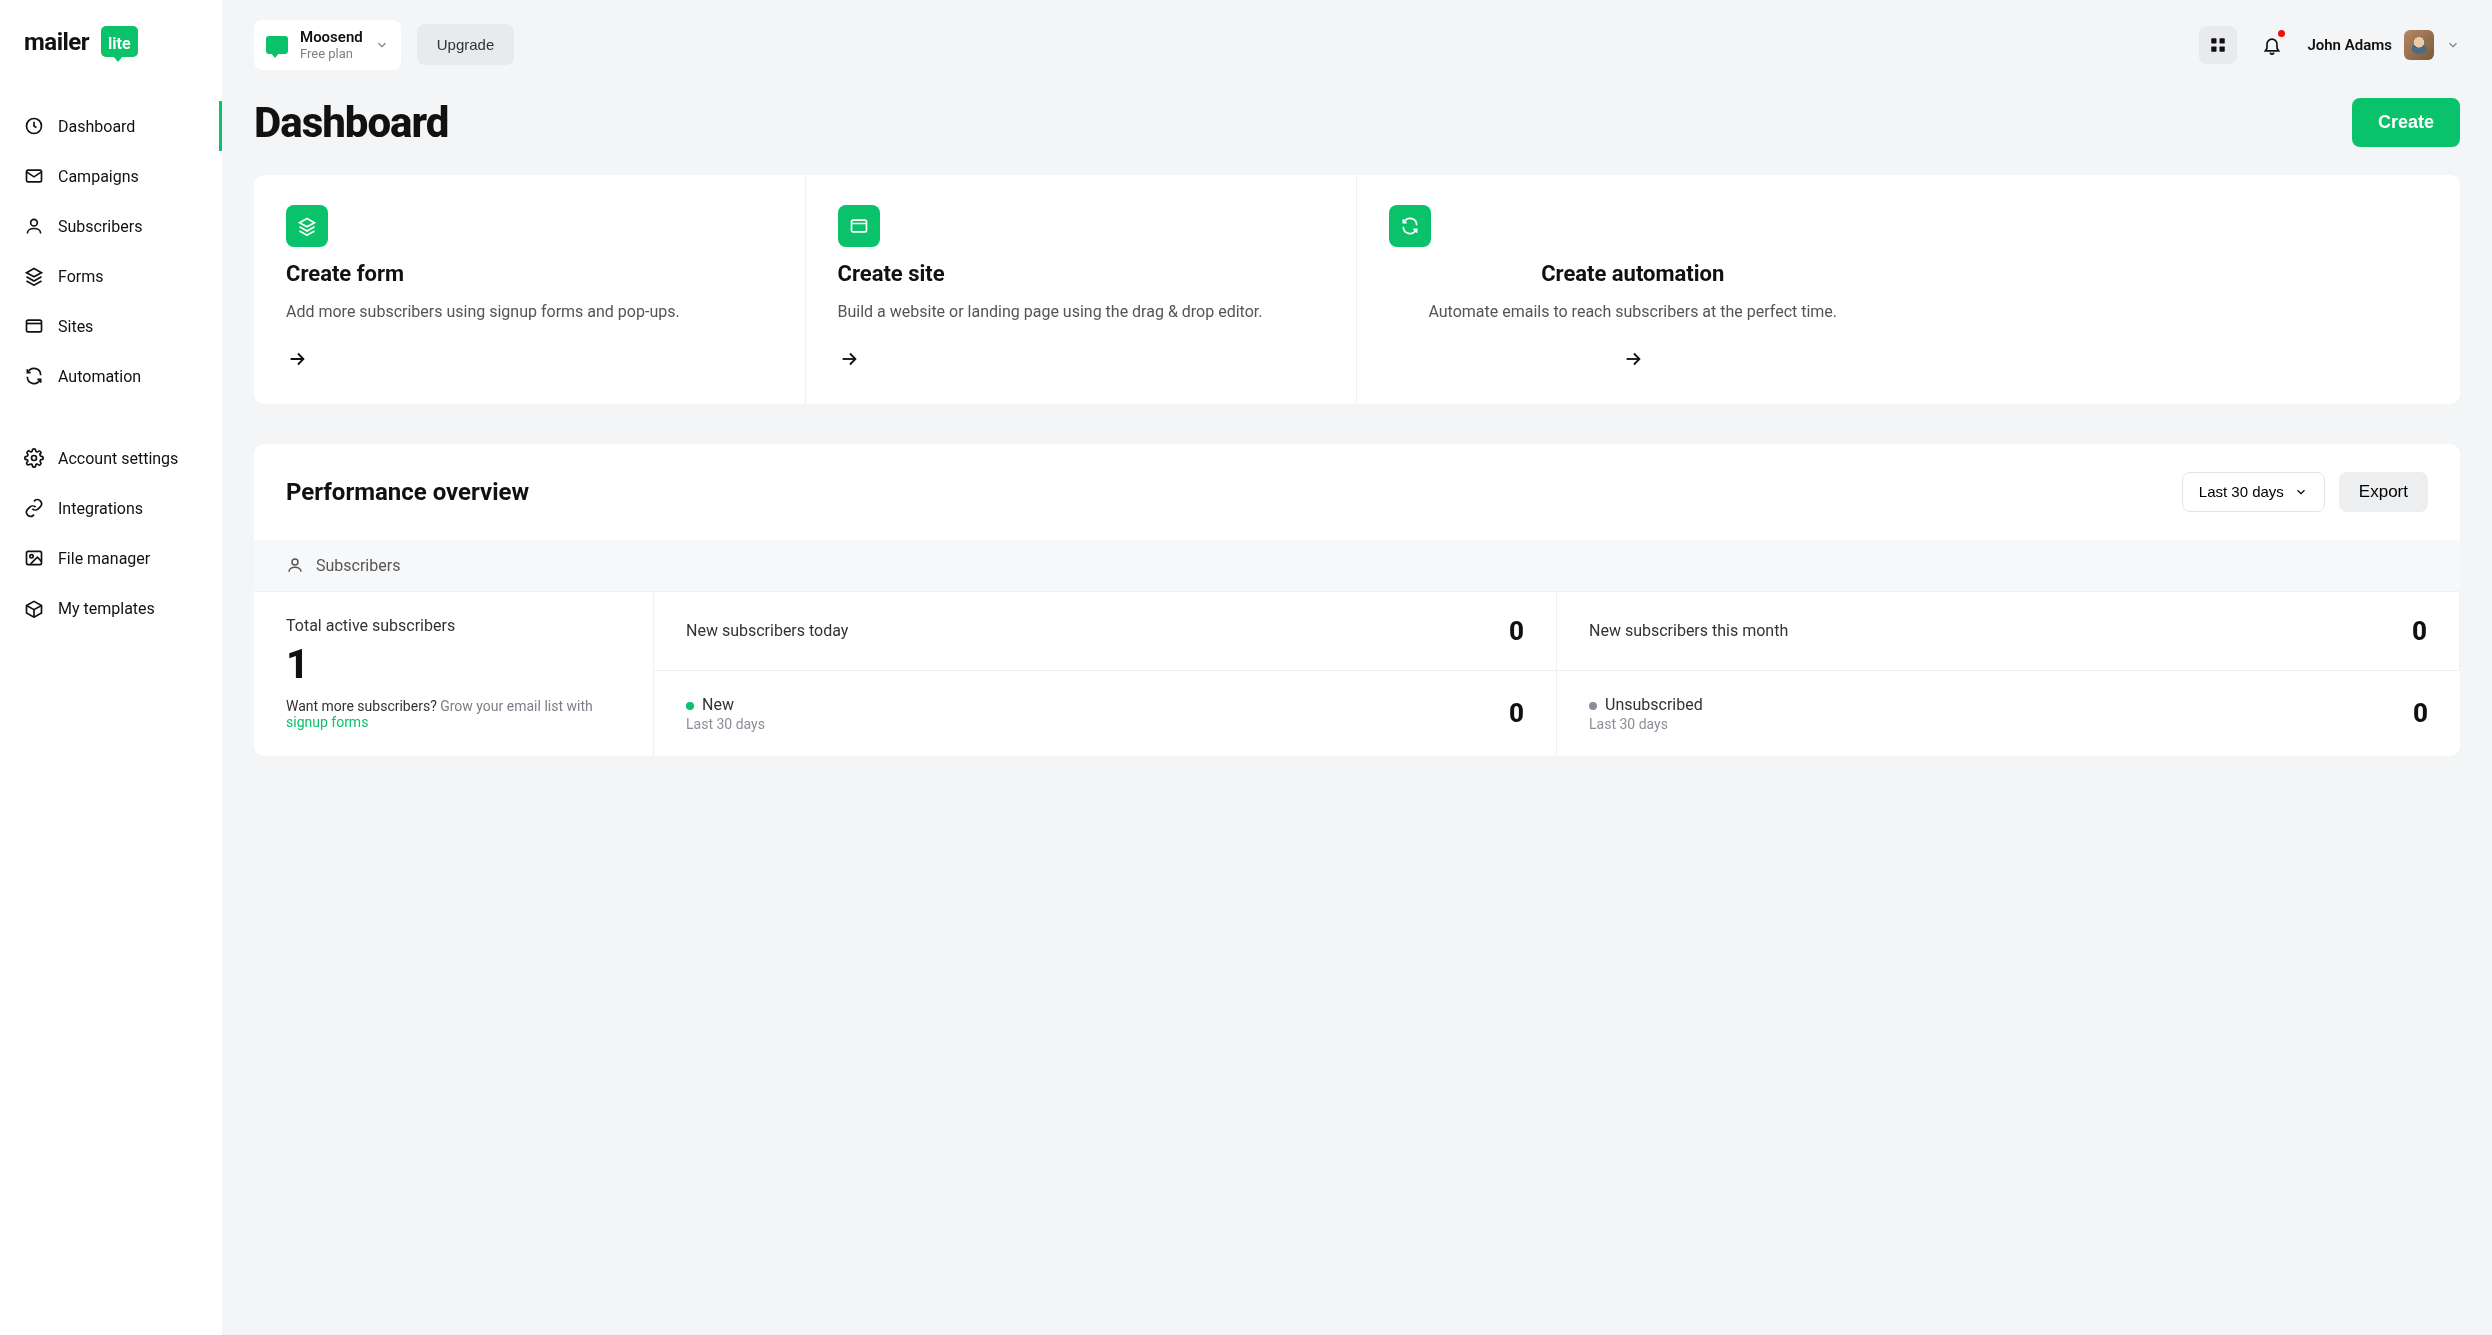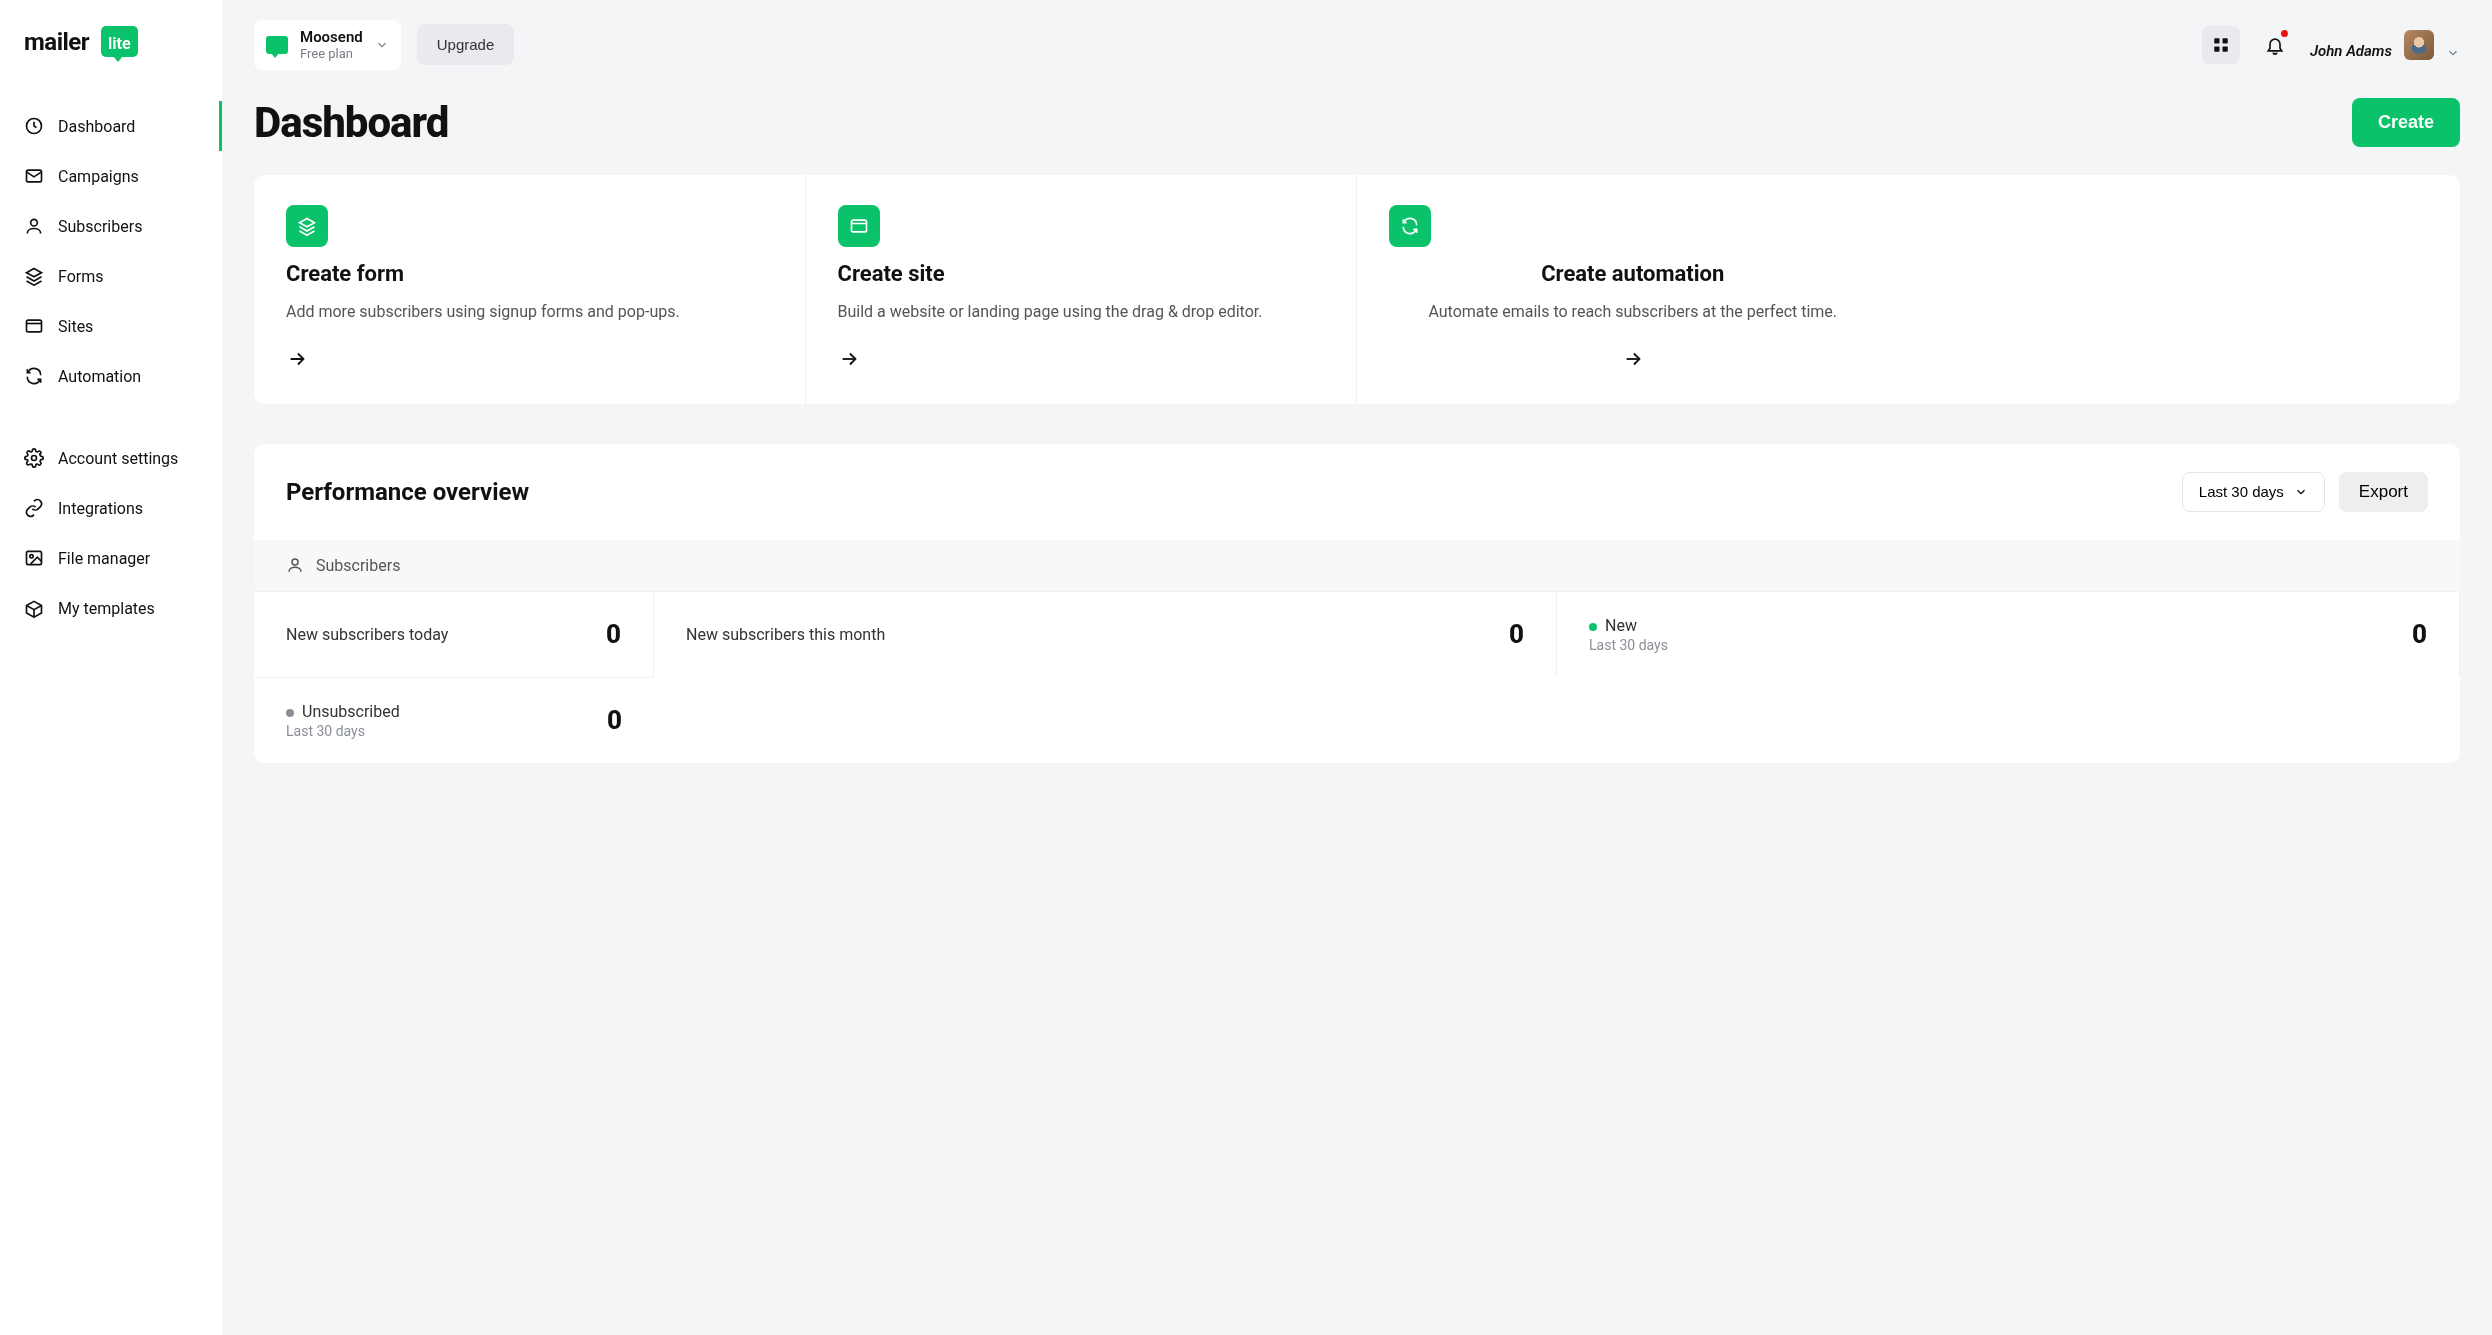--- a/index.html
+++ b/index.html
@@ -103,21 +103,21 @@
   .icon-btn {
     width: 38px; height: 38px; background: #e8eaed; border-radius: 8px;
     display: flex; align-items: center; justify-content: center; cursor: pointer;
     position: relative;
   }
   .icon-btn.plain { background: transparent; }
   .notif-dot {
     position: absolute; top: 4px; right: 6px; width: 7px; height: 7px;
     background: #e11; border-radius: 50%;
   }
-  .user-block { display: flex; align-items: flex-end; gap: 12px; cursor: pointer; font-style: italic; }
+  .user-block { display: flex; align-items: center; gap: 12px; cursor: pointer; }
   .user-name { font-weight: 600; font-size: 15px; }
   .avatar {
     width: 30px; height: 30px; border-radius: 6px;
     background: linear-gradient(135deg,#b58863,#7a5a3a);
     display:flex;align-items:center;justify-content:center;
   }
   .avatar-inner{
     width:18px;height:18px;border-radius:50%;
     background: radial-gradient(circle at 50% 35%, #e8c9a8 0 35%, transparent 36%),
                 radial-gradient(circle at 50% 80%, #4a6a8a 0 45%, transparent 46%);
@@ -406,20 +406,27 @@
       </div>
       <div class="perf-subhead">
         <svg width="18" height="18" viewBox="0 0 24 24" fill="none" stroke="currentColor" stroke-width="2">
             <circle cx="12" cy="8" r="4"></circle>
             <path d="M4 21c0-4 4-6 8-6s8 2 8 6"></path>
           </svg>
         <span>Subscribers</span>
       </div>
 
       <div class="stats-grid">
+        <div class="stat-left-col">
+          <div class="stat-label">Total active subscribers</div>
+          <div class="stat-big">1</div>
+          <div class="stat-hint">
+            <span style="color:#333">Want more subscribers? </span><span>Grow your email list with </span><a href="#">signup forms</a>
+          </div>
+        </div>
 
         <div class="stat-cell">
           <span class="stat-label">New subscribers today</span>
           <span class="stat-value">0</span>
         </div>
         <div class="stat-cell">
           <span class="stat-label">New subscribers this month</span>
           <span class="stat-value">0</span>
         </div>
 

